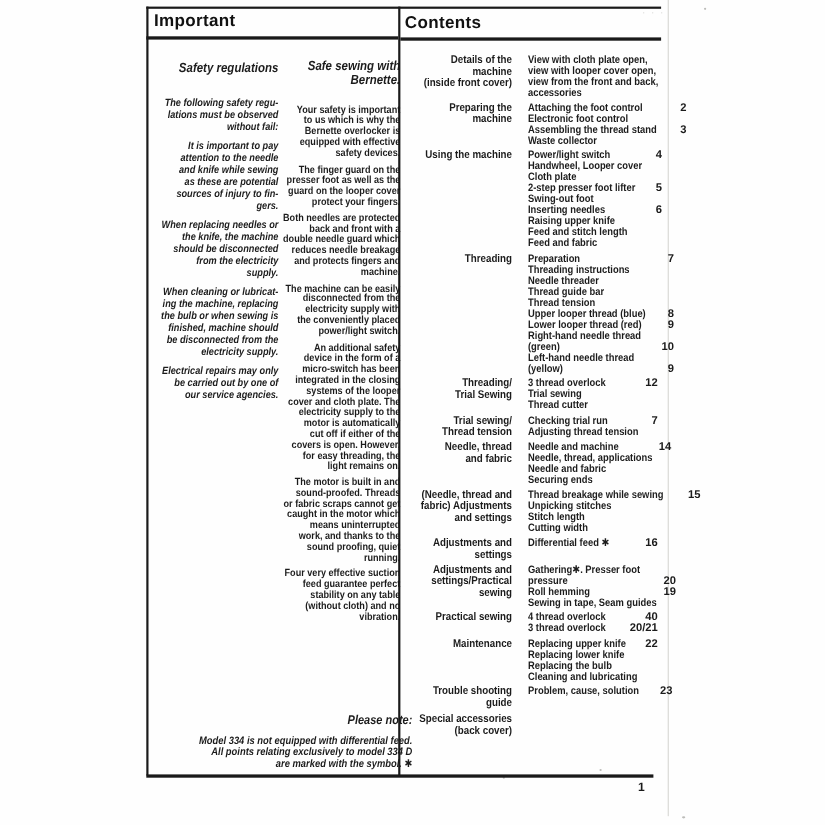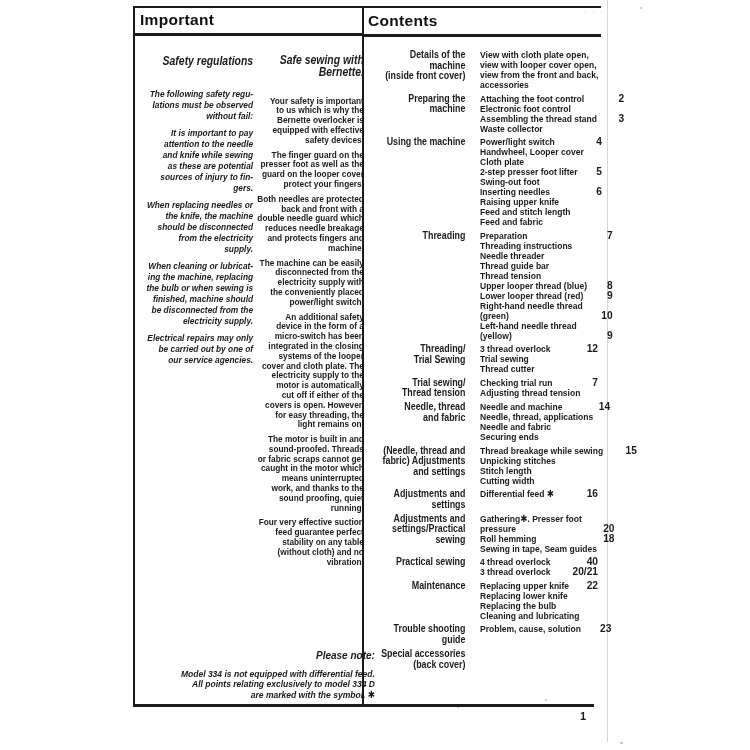--- a/index.html
+++ b/index.html
@@ -352,21 +352,21 @@
           <div class="toc-entries">
             <div class="toc-line">
               <span class="toc-text cond">Gathering✱. Presser foot</span>
             </div>
             <div class="toc-line">
               <span class="toc-text cond">pressure</span>
               <span class="toc-page">20</span>
             </div>
             <div class="toc-line">
               <span class="toc-text cond">Roll hemming</span>
-              <span class="toc-page">18</span>
+              <span class="toc-page">19</span>
             </div>
             <div class="toc-line">
               <span class="toc-text cond">Sewing in tape, Seam guides</span>
             </div>
           </div>
         </div>
         <div class="toc-row">
           <div class="toc-labelbox">
             <div class="toc-label cond">Practical sewing</div>
           </div>

